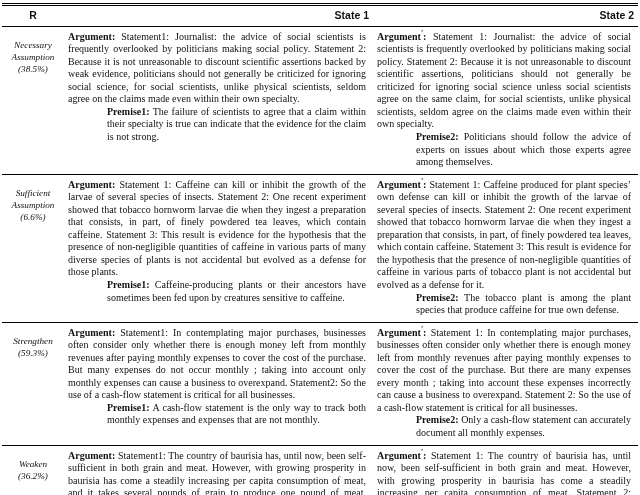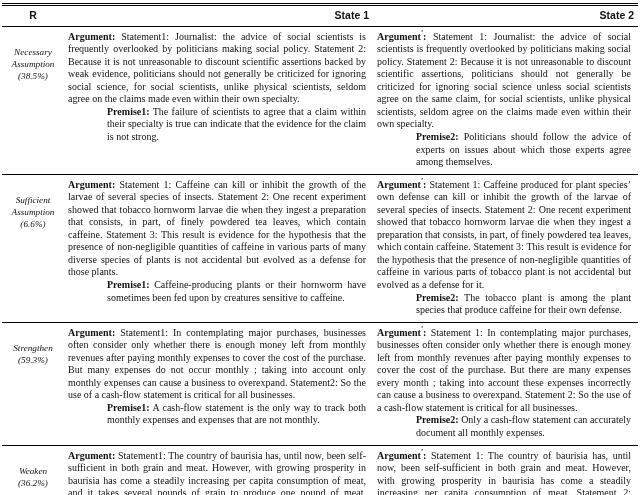--- a/index.html
+++ b/index.html
@@ -65,21 +65,21 @@
     line-height: 1.255;
     padding: 4px 7px 5px 4px;
   }
   tbody tr + tr td { border-top: 1.1px solid #000; }
 
   td.cell-r {
     text-align: center;
     font-style: italic;
     font-size: 9.2px;
     line-height: 1.3;
-    padding-top: 20px;
+    padding-top: 13px;
     padding-left: 2px;
     padding-right: 2px;
     white-space: normal;
   }
   td.cell-state {
     text-align: justify;
     text-justify: inter-word;
     hyphens: none;
   }
 
@@ -139,25 +139,25 @@
         </td>
       </tr>
 
       <tr>
         <td class="cell-r">
           <span>Sufficient Assumption</span><br>
           <span>(6.6%)</span>
         </td>
         <td class="cell-state">
           <p class="para"><span class="lbl">Argument:</span> <span>Statement 1: Caffeine can kill or inhibit the growth of the larvae of several species of insects. Statement 2: One recent experiment showed that tobacco hornworm larvae die when they ingest a preparation that consists, in part, of finely powdered tea leaves, which contain caffeine. Statement 3: This result is evidence for the hypothesis that the presence of non-negligible quantities of caffeine in various parts of many diverse species of plants is not accidental but evolved as a defense for those plants.</span></p>
-          <p class="para"><span class="lbl">Premise1:</span> <span>Caffeine-producing plants or their hornworm have sometimes been fed upon by creatures sensitive to caffeine.</span></p>
+          <p class="para"><span class="lbl">Premise1:</span> <span>Caffeine-producing plants or their ancestors have sometimes been fed upon by creatures sensitive to caffeine.</span></p>
         </td>
         <td class="cell-state">
           <p class="para"><span class="lbl">Argument</span><span class="prime">′</span><span class="lbl">:</span> <span>Statement 1: Caffeine produced for plant species’ own defense can kill or inhibit the growth of the larvae of several species of insects. Statement 2: One recent experiment showed that tobacco hornworm larvae die when they ingest a preparation that consists, in part, of finely powdered tea leaves, which contain caffeine. Statement 3: This result is evidence for the hypothesis that the presence of non-negligible quantities of caffeine in various parts of tobacco plant is not accidental but evolved as a defense for it.</span></p>
-          <p class="para"><span class="lbl">Premise2:</span> <span>The tobacco plant is among the plant species that produce caffeine for their own defense.</span></p>
+          <p class="para"><span class="lbl">Premise2:</span> <span>The tobacco plant is among the plant species that produce caffeine for true own defense.</span></p>
         </td>
       </tr>
 
       <tr>
         <td class="cell-r">
           <span>Strengthen</span><br>
           <span>(59.3%)</span>
         </td>
         <td class="cell-state">
           <p class="para"><span class="lbl">Argument:</span> <span>Statement1: In contemplating major purchases, businesses often consider only whether there is enough money left from monthly revenues after paying monthly expenses to cover the cost of the purchase. But many expenses do not occur monthly ; taking into account only monthly expenses can cause a business to overexpand. Statement2: So the use of a cash-flow statement is critical for all businesses.</span></p>

